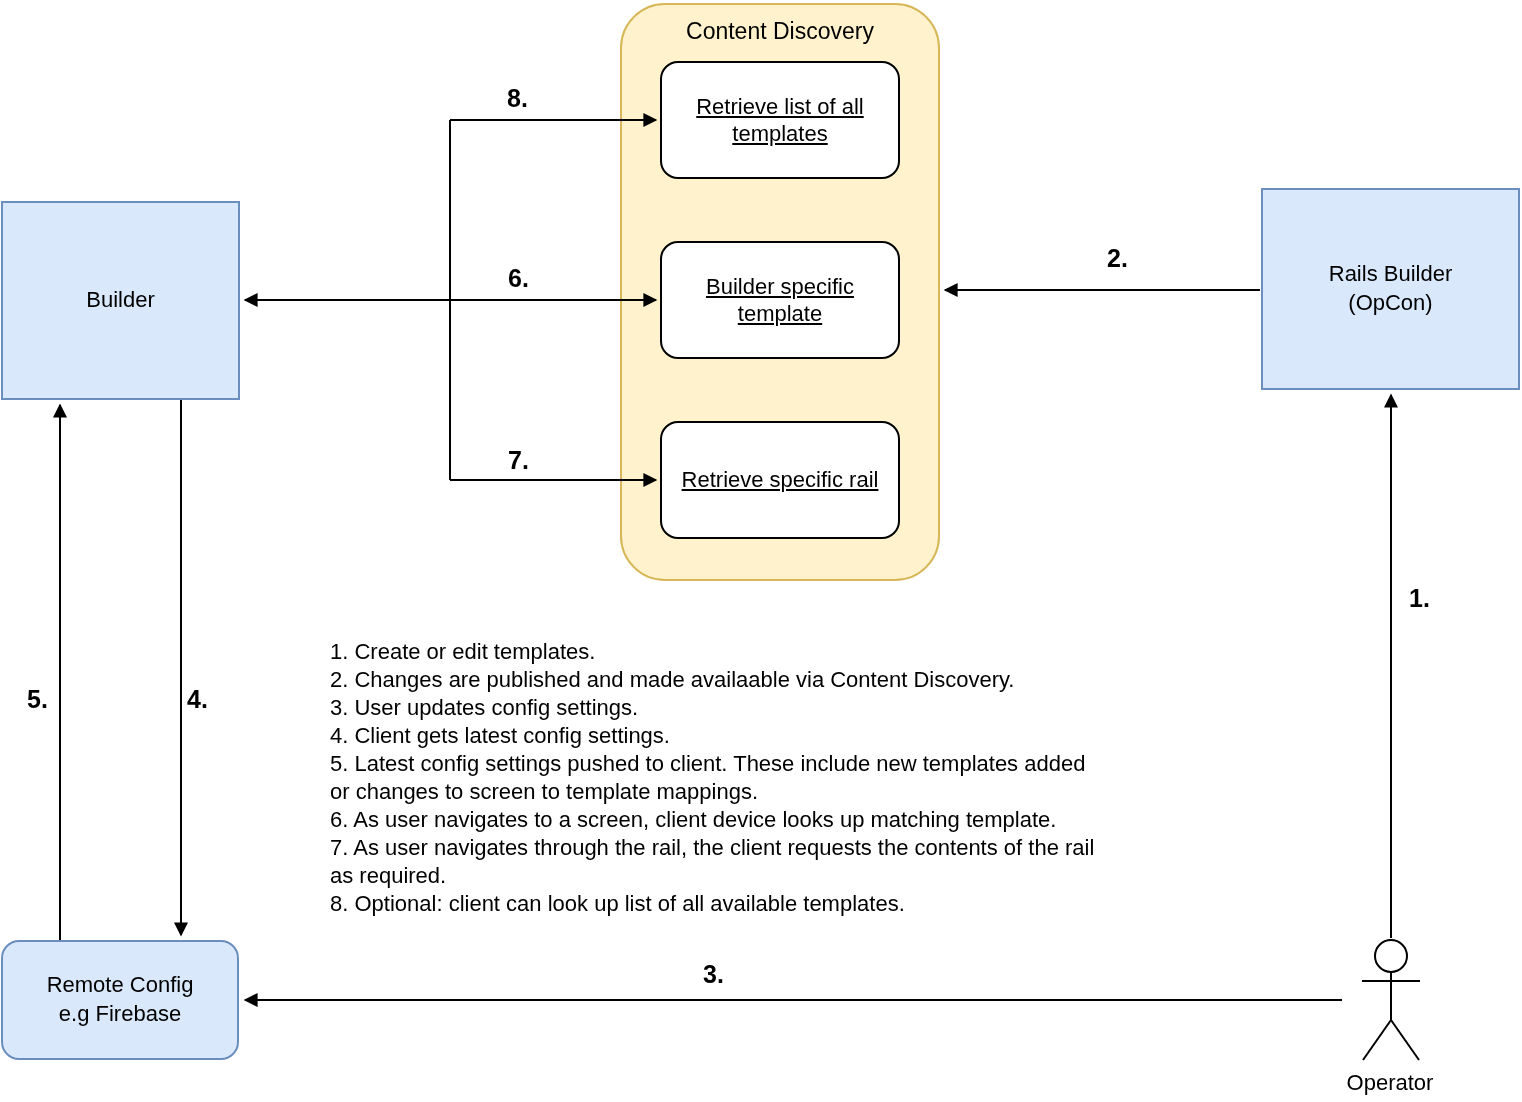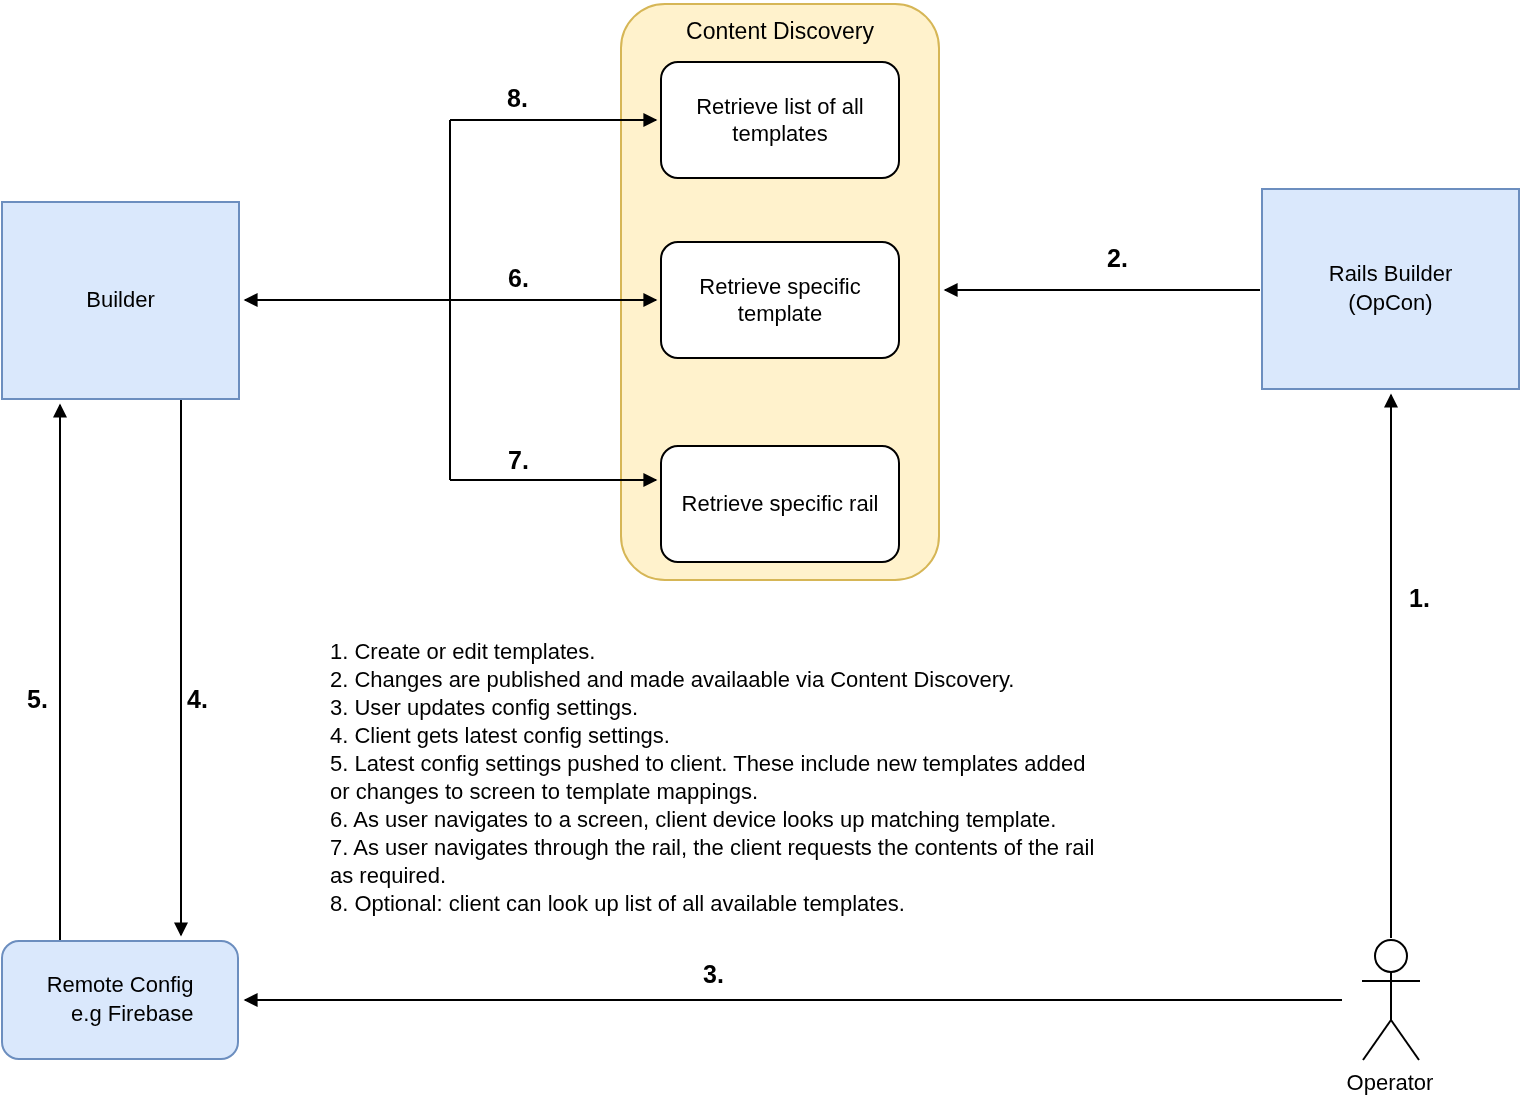--- a/index.html
+++ b/index.html
@@ -21,35 +21,35 @@
   }
   .group-title{
     position:absolute;left:0;top:13px;width:100%;
     text-align:center;font-size:23px;
   }
 
   .subnode{
     position:absolute;left:660px;width:240px;height:118px;
     background:#ffffff;border:2px solid #000;border-radius:18px;
     box-sizing:border-box;display:flex;align-items:center;justify-content:center;
-    text-align:center;font-size:22px;white-space:pre-line;line-height:1.25;
+    text-align:center;font-size:22px;white-space:pre-line;line-height:1.25;text-decoration:underline;
   }
   .subnode.n1{top:61px;}
   .subnode.n2{top:241px;}
-  .subnode.n3{top:421px;margin-top:24px;}
+  .subnode.n3{top:421px;}
 
   .bluenode{
     position:absolute;background:var(--node-fill);
     border:2px solid var(--node-border);box-sizing:border-box;
     display:flex;align-items:center;justify-content:center;
     text-align:center;font-size:22px;white-space:pre-line;line-height:1.3;
   }
   .client{left:1px;top:201px;width:239px;height:199px;}
   .rails{left:1261px;top:188px;width:259px;height:202px;}
-  .remote{left:1px;top:940px;width:238px;height:120px;border-radius:18px;text-align:right;}
+  .remote{left:1px;top:940px;width:238px;height:120px;border-radius:18px;}
 
   .overlay{position:absolute;left:0;top:0;width:1522px;height:1102px;pointer-events:none;}
   .overlay line, .overlay circle{stroke:var(--line);stroke-width:2;fill:none;}
   .overlay circle{fill:#fff;}
   .overlay .arrowhead{fill:var(--line);stroke:none;}
 
   .num{
     position:absolute;font-size:25px;font-weight:bold;white-space:nowrap;
   }
   .num.l8{left:507px;top:84px;}
@@ -73,21 +73,21 @@
 </head>
 <body>
 
 <div class="canvas">
 
   <div class="group">
     <div class="group-title">Content Discovery</div>
   </div>
   <div class="subnode n1">Retrieve list of all
 templates</div>
-  <div class="subnode n2">Retrieve specific
+  <div class="subnode n2">Builder specific
 template</div>
   <div class="subnode n3">Retrieve specific rail</div>
 
   <div class="bluenode client">Builder</div>
   <div class="bluenode rails">Rails Builder
 (OpCon)</div>
   <div class="bluenode remote">Remote Config
 e.g Firebase</div>
 
   <svg class="overlay" width="1522" height="1102" viewBox="0 0 1522 1102" xmlns="http://www.w3.org/2000/svg">

